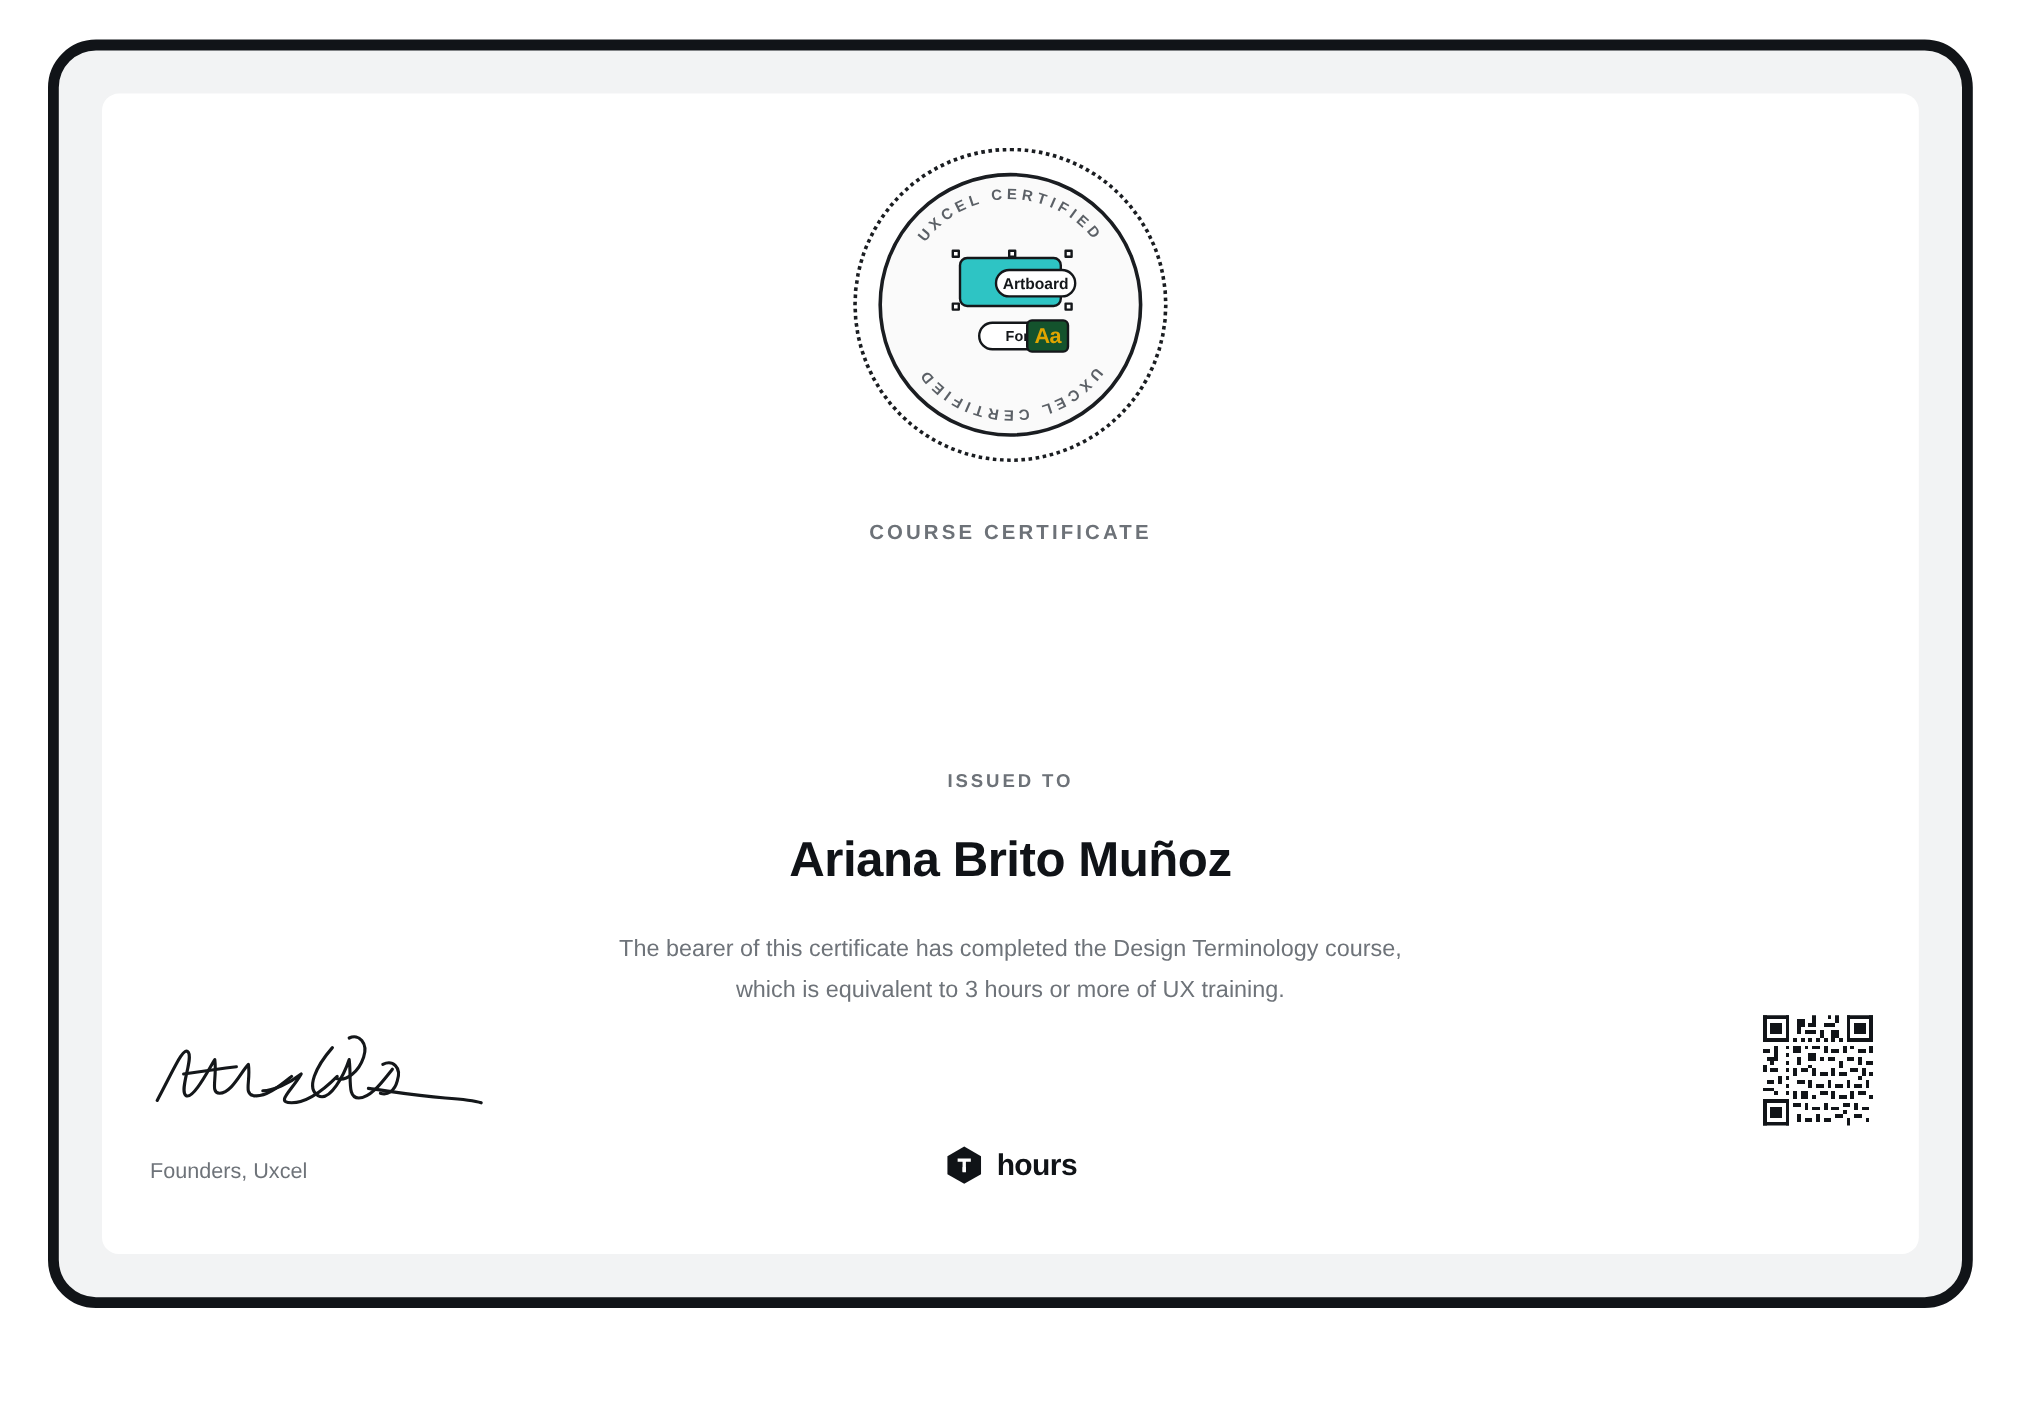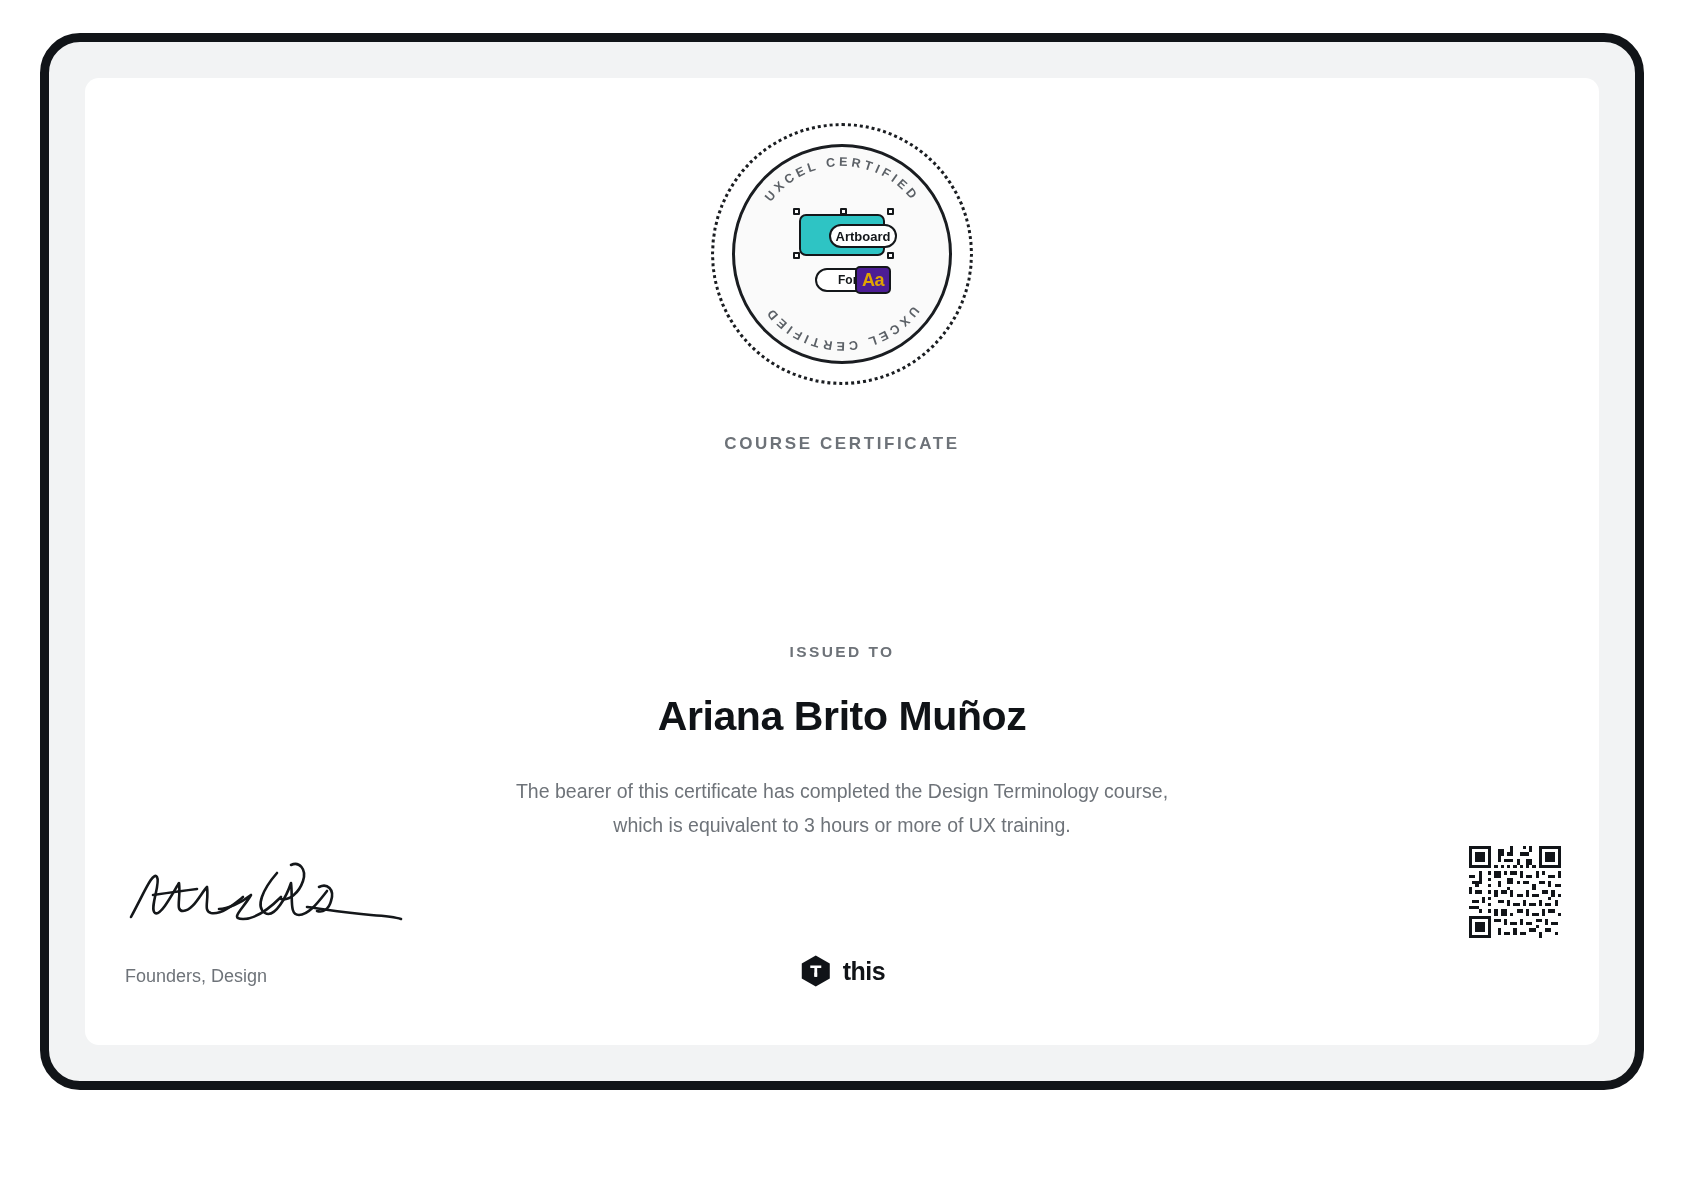--- a/index.html
+++ b/index.html
@@ -100,21 +100,21 @@
   }
   .pill-font {
     left: 6px; top: 60px;
     width: 72px; height: 24px;
     font-size: 12px;
   }
   .aa {
     position: absolute;
     left: 68px; top: 58px;
     width: 36px; height: 28px;
-    background: #4c1d95;
+    background: #14532d;
     border: 2.5px solid #14171a;
     border-radius: 5px;
     display: flex; align-items: center; justify-content: center;
     font-size: 18px; font-weight: 700;
     color: #e0a500;
     letter-spacing: -0.5px;
   }
 
   
   .kicker {
@@ -259,31 +259,31 @@
       <g fill="none" stroke="#14171a" stroke-width="2.6" stroke-linecap="round" stroke-linejoin="round">
         <path d="M8 64 C22 38, 30 18, 34 24 C38 30, 26 56, 32 60 C38 64, 52 36, 56 30 C58 46, 52 58, 60 58 C70 58, 78 40, 84 34 C86 48, 80 58, 88 60 C98 62, 110 52, 120 44"></path>
         <path d="M30 42 C44 40, 58 38, 74 36"></path>
         <path d="M96 56 C104 56, 118 50, 128 42 C120 56, 106 66, 120 66 C134 66, 148 54, 158 44"></path>
         <path d="M154 20 C140 36, 132 54, 142 60 C152 66, 164 42, 168 30 C170 46, 166 62, 176 62 C186 62, 196 48, 204 38"></path>
         <path d="M168 12 C176 8, 184 16, 180 28 C176 40, 166 48, 158 46"></path>
         <path d="M184 54 C200 56, 222 60, 248 62 C262 63, 272 64, 278 66"></path>
         <path d="M196 34 C204 30, 212 36, 208 48 C206 56, 200 60, 194 58"></path>
       </g>
     </svg>
-    <div class="founders">Founders, Design</div>
+    <div class="founders">Founders, Uxcel</div>
 
     <div class="brand">
       <div class="brand-mark">
         <svg viewBox="0 0 34 34" width="34" height="34">
           <polygon points="17,1.5 31,9.5 31,24.5 17,32.5 3,24.5 3,9.5" fill="#101317"></polygon>
           <path d="M11.5 11.5 h11 a0 0 0 0 1 0 0 v2.6 h-4.1 v8.4 h-2.8 v-8.4 h-4.1 z" fill="#ffffff"></path>
           <rect x="15.6" y="18.6" width="2.8" height="4.3" fill="#ffffff"></rect>
         </svg>
       </div>
-      <div class="brand-name">this</div>
+      <div class="brand-name">hours</div>
     </div>
 
 
     <svg class="qr" viewBox="0 0 29 29" shape-rendering="crispEdges">
       <rect width="29" height="29" fill="#ffffff"></rect>
       <g fill="#111418">
 
         <rect x="0" y="0" width="7" height="1"></rect>
           <rect x="0" y="6" width="7" height="1"></rect>
         <rect x="0" y="0" width="1" height="7"></rect>

